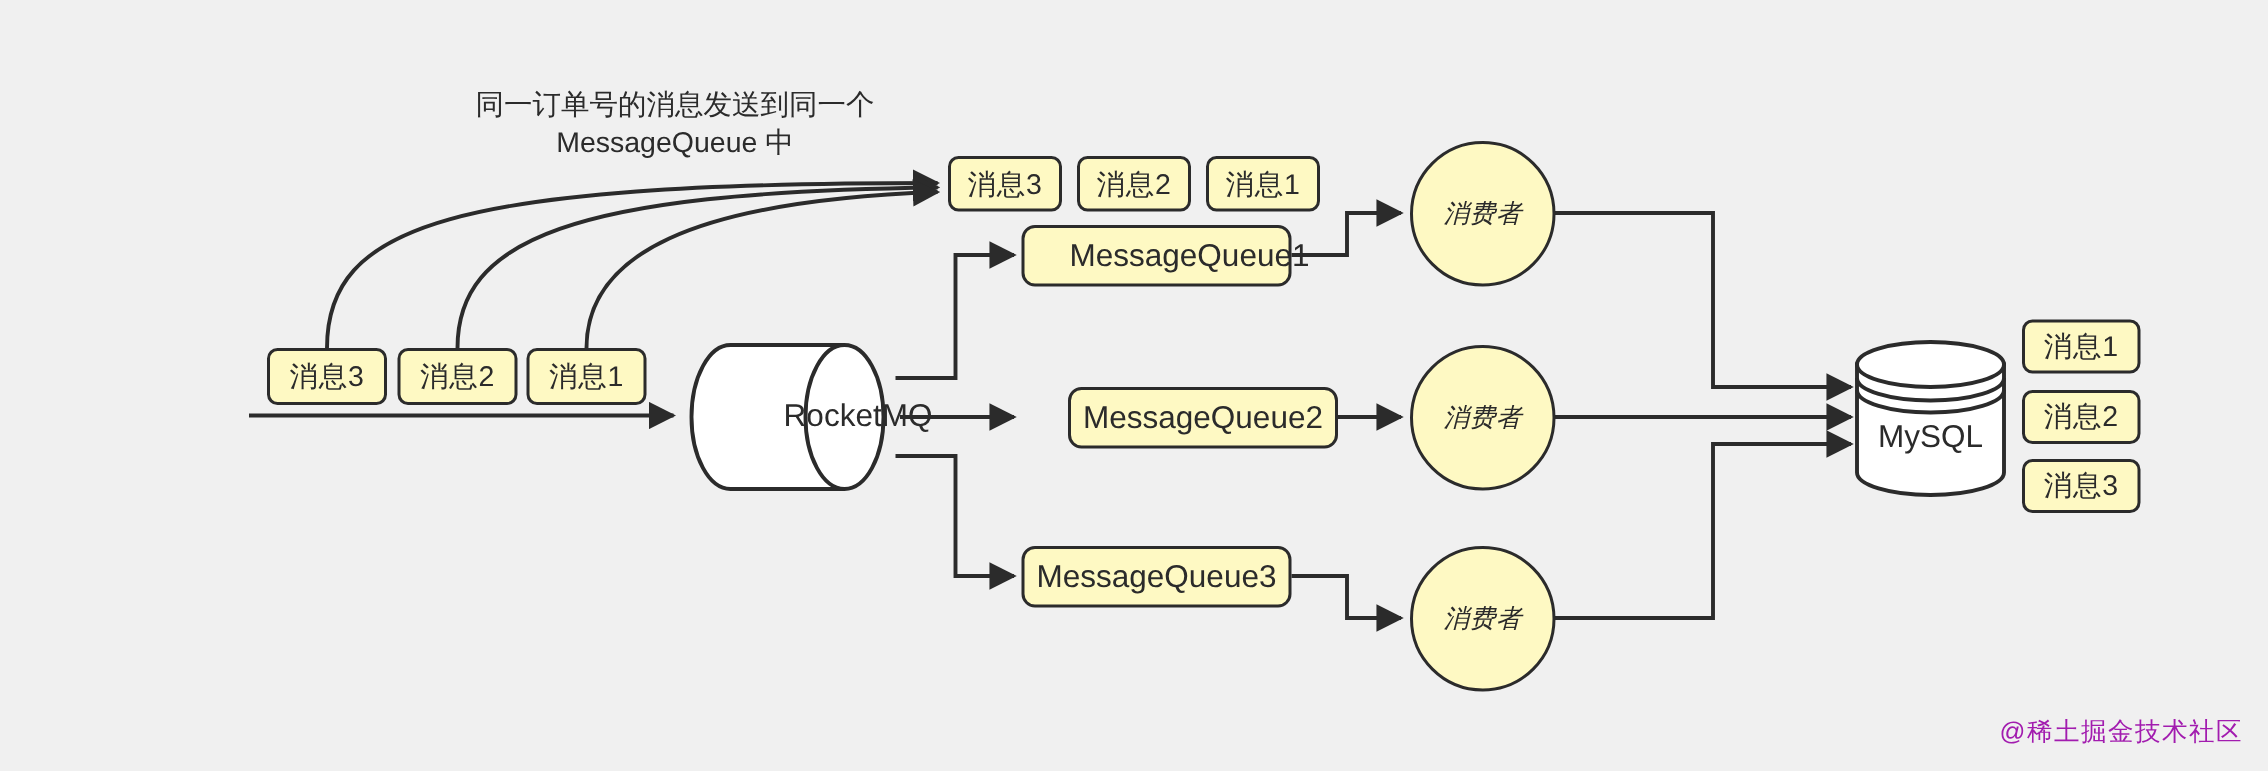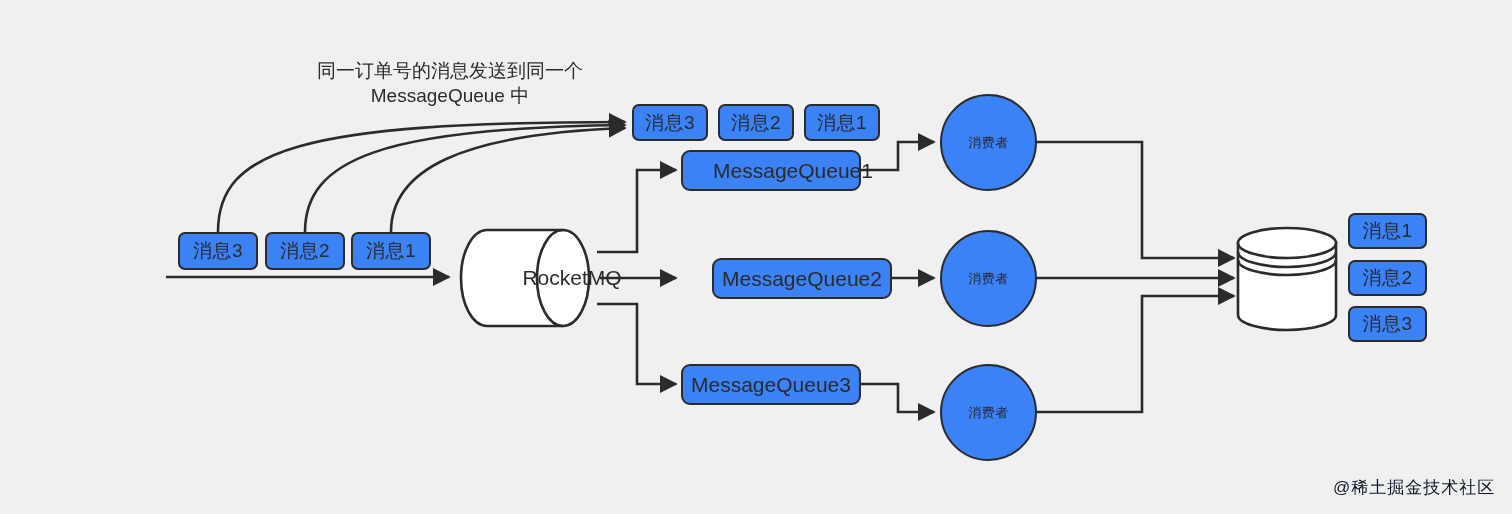--- a/index.html
+++ b/index.html
@@ -24,57 +24,58 @@
     width: 1512px;
     height: 514px;
   }
   .node {
     position: absolute;
     box-sizing: border-box;
     display: flex;
     align-items: center;
     justify-content: center;
     color: #2b2b2b;
-    background: #3b82f6;
+    background: #fef9c3;
     border: 2.5px solid #2b2b2b;
   }
   .msg-box {
     border-radius: 7px;
     font-size: 19px;
     letter-spacing: 0.5px;
   }
   .queue-box {
     border-radius: 9px;
     font-size: 21px;
   }
   .circle-node {
     border-radius: 50%;
-    font-size: 13px;
+    font-size: 17px;
     letter-spacing: 0.5px;
+    font-style: italic;
   }
   .cyl-label {
     position: absolute;
     display: flex;
     align-items: center;
     justify-content: center;
     color: #2b2b2b;
     font-size: 21px;
     pointer-events: none;
   }
   .annotation {
     position: absolute;
     text-align: center;
     color: #2b2b2b;
     font-size: 19px;
     line-height: 25px;
     white-space: pre-line;
   }
   .watermark {
     position: absolute;
-    color: #0f172a;
+    color: #a21caf;
     font-size: 17px;
     letter-spacing: 1px;
     white-space: nowrap;
   }
 </style>
 </head>
 <body>
 
 <div id="canvas">
 
@@ -160,20 +161,23 @@
   <div class="node circle-node" style="left:940px; top:94px; width:97px; height:97px;">
     <span>消费者</span>
   </div>
   <div class="node circle-node" style="left:940px; top:230px; width:97px; height:97px;">
     <span>消费者</span>
   </div>
   <div class="node circle-node" style="left:940px; top:364px; width:97px; height:97px;">
     <span>消费者</span>
   </div>
 
+  <div class="cyl-label" style="left:1238px; top:275px; width:98px; height:34px;">
+    <span>MySQL</span>
+  </div>
 
   <div class="node msg-box" style="left:1348px; top:213px; width:79px; height:36px;">
     <span>消息1</span>
   </div>
   <div class="node msg-box" style="left:1348px; top:260px; width:79px; height:36px;">
     <span>消息2</span>
   </div>
   <div class="node msg-box" style="left:1348px; top:306px; width:79px; height:36px;">
     <span>消息3</span>
   </div>

